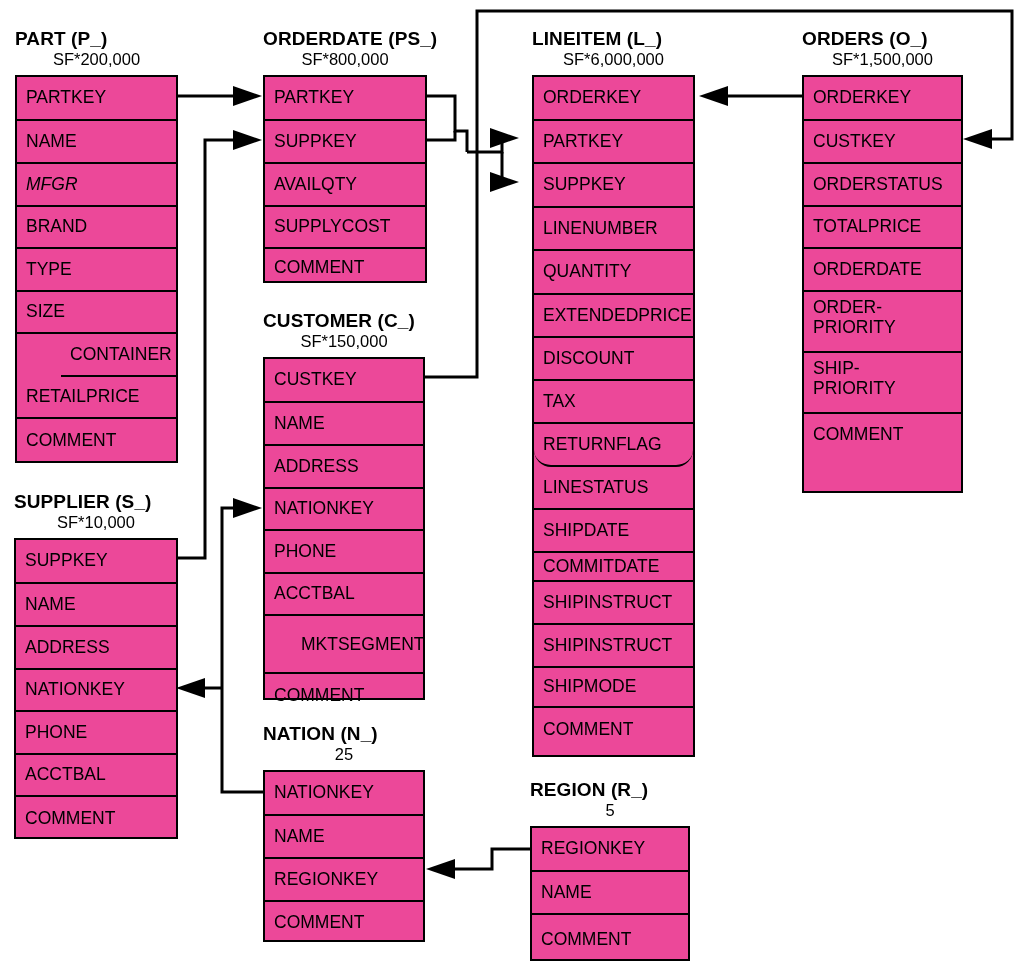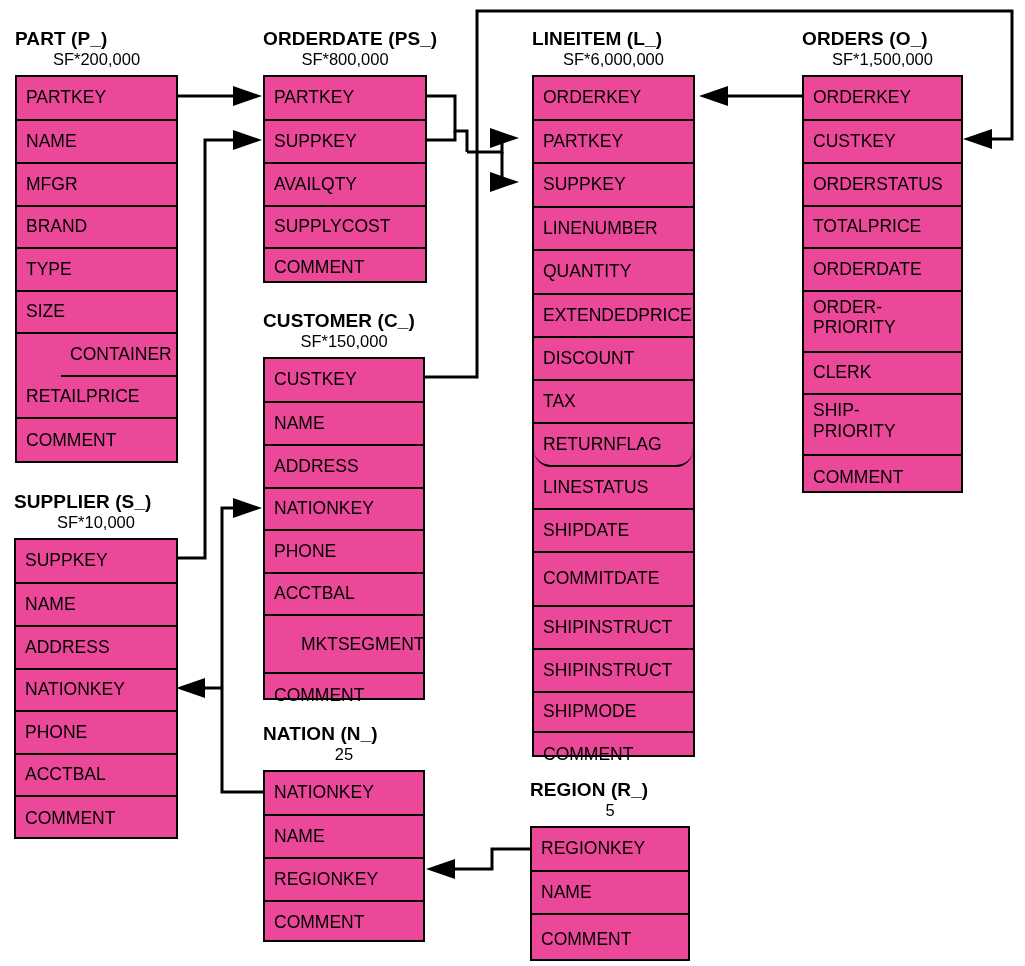--- a/index.html
+++ b/index.html
@@ -133,21 +133,21 @@
     </g>
   </svg>
 
   <div class="entity" style="left:15px; top:28px; width:163px;">
     <div class="entity-title">PART (P_)</div>
     <div class="entity-card">SF*200,000</div>
   </div>
   <div class="entity-box" style="left:15px; top:75px; width:163px; height:388px;">
     <div class="field-row" style="height:43.5px;">PARTKEY</div>
     <div class="field-row" style="height:43.5px;">NAME</div>
-    <div class="field-row" style="height:42.5px;">MFGR</div>
+    <div class="field-row" style="height:42.5px;font-style:italic;">MFGR</div>
     <div class="field-row" style="height:42.5px;">BRAND</div>
     <div class="field-row" style="height:42.5px;">TYPE</div>
     <div class="field-row" style="height:42.5px;">SIZE</div>
     <div class="field-row" style="height:42.5px;margin-left:44px;">CONTAINER</div>
     <div class="field-row" style="height:42.5px;">RETAILPRICE</div>
     <div class="field-row" style="height:42.5px;">COMMENT</div>
   </div>
 
   <div class="entity" style="left:263px; top:28px; width:164px;">
     <div class="entity-title">ORDERDATE (PS_)</div>
@@ -170,42 +170,41 @@
     <div class="field-row" style="height:43.5px;">PARTKEY</div>
     <div class="field-row" style="height:43.5px;">SUPPKEY</div>
     <div class="field-row" style="height:43.5px;">LINENUMBER</div>
     <div class="field-row" style="height:43.5px;">QUANTITY</div>
     <div class="field-row" style="height:43px;">EXTENDEDPRICE</div>
     <div class="field-row" style="height:43px;">DISCOUNT</div>
     <div class="field-row" style="height:43px;">TAX</div>
     <div class="field-row" style="height:43px;border-radius:17px;">RETURNFLAG</div>
     <div class="field-row" style="height:43px;">LINESTATUS</div>
     <div class="field-row" style="height:43px;">SHIPDATE</div>
-    <div class="field-row" style="height:54px;">COMMITDATE</div>
+    <div class="field-row" style="height:29px;">COMMITDATE</div>
     <div class="field-row" style="height:43px;">SHIPINSTRUCT</div>
     <div class="field-row" style="height:43px;">SHIPINSTRUCT</div>
     <div class="field-row" style="height:40.5px;">SHIPMODE</div>
     <div class="field-row" style="height:43px;">COMMENT</div>
   </div>
 
   <div class="entity" style="left:802px; top:28px; width:161px;">
     <div class="entity-title">ORDERS (O_)</div>
     <div class="entity-card">SF*1,500,000</div>
   </div>
   <div class="entity-box" style="left:802px; top:75px; width:161px; height:418px;">
     <div class="field-row" style="height:43.5px;">ORDERKEY</div>
     <div class="field-row" style="height:43.5px;">CUSTKEY</div>
     <div class="field-row" style="height:42.5px;">ORDERSTATUS</div>
     <div class="field-row" style="height:42.5px;">TOTALPRICE</div>
     <div class="field-row" style="height:42.5px;">ORDERDATE</div>
     <div class="field-row two-line" style="height:61px;">
       <span class="ln">ORDER-</span>
     <span class="ln">PRIORITY</span>
       </div>
-    <div class="field-row" style="height:42.5px;">CLERK</div>
     <div class="field-row two-line" style="height:61px;">
       <span class="ln">SHIP-</span>
     <span class="ln">PRIORITY</span>
       </div>
     <div class="field-row" style="height:42.5px;">COMMENT</div>
   </div>
 
   <div class="entity" style="left:263px; top:310px; width:162px;">
     <div class="entity-title">CUSTOMER (C_)</div>
     <div class="entity-card">SF*150,000</div>

